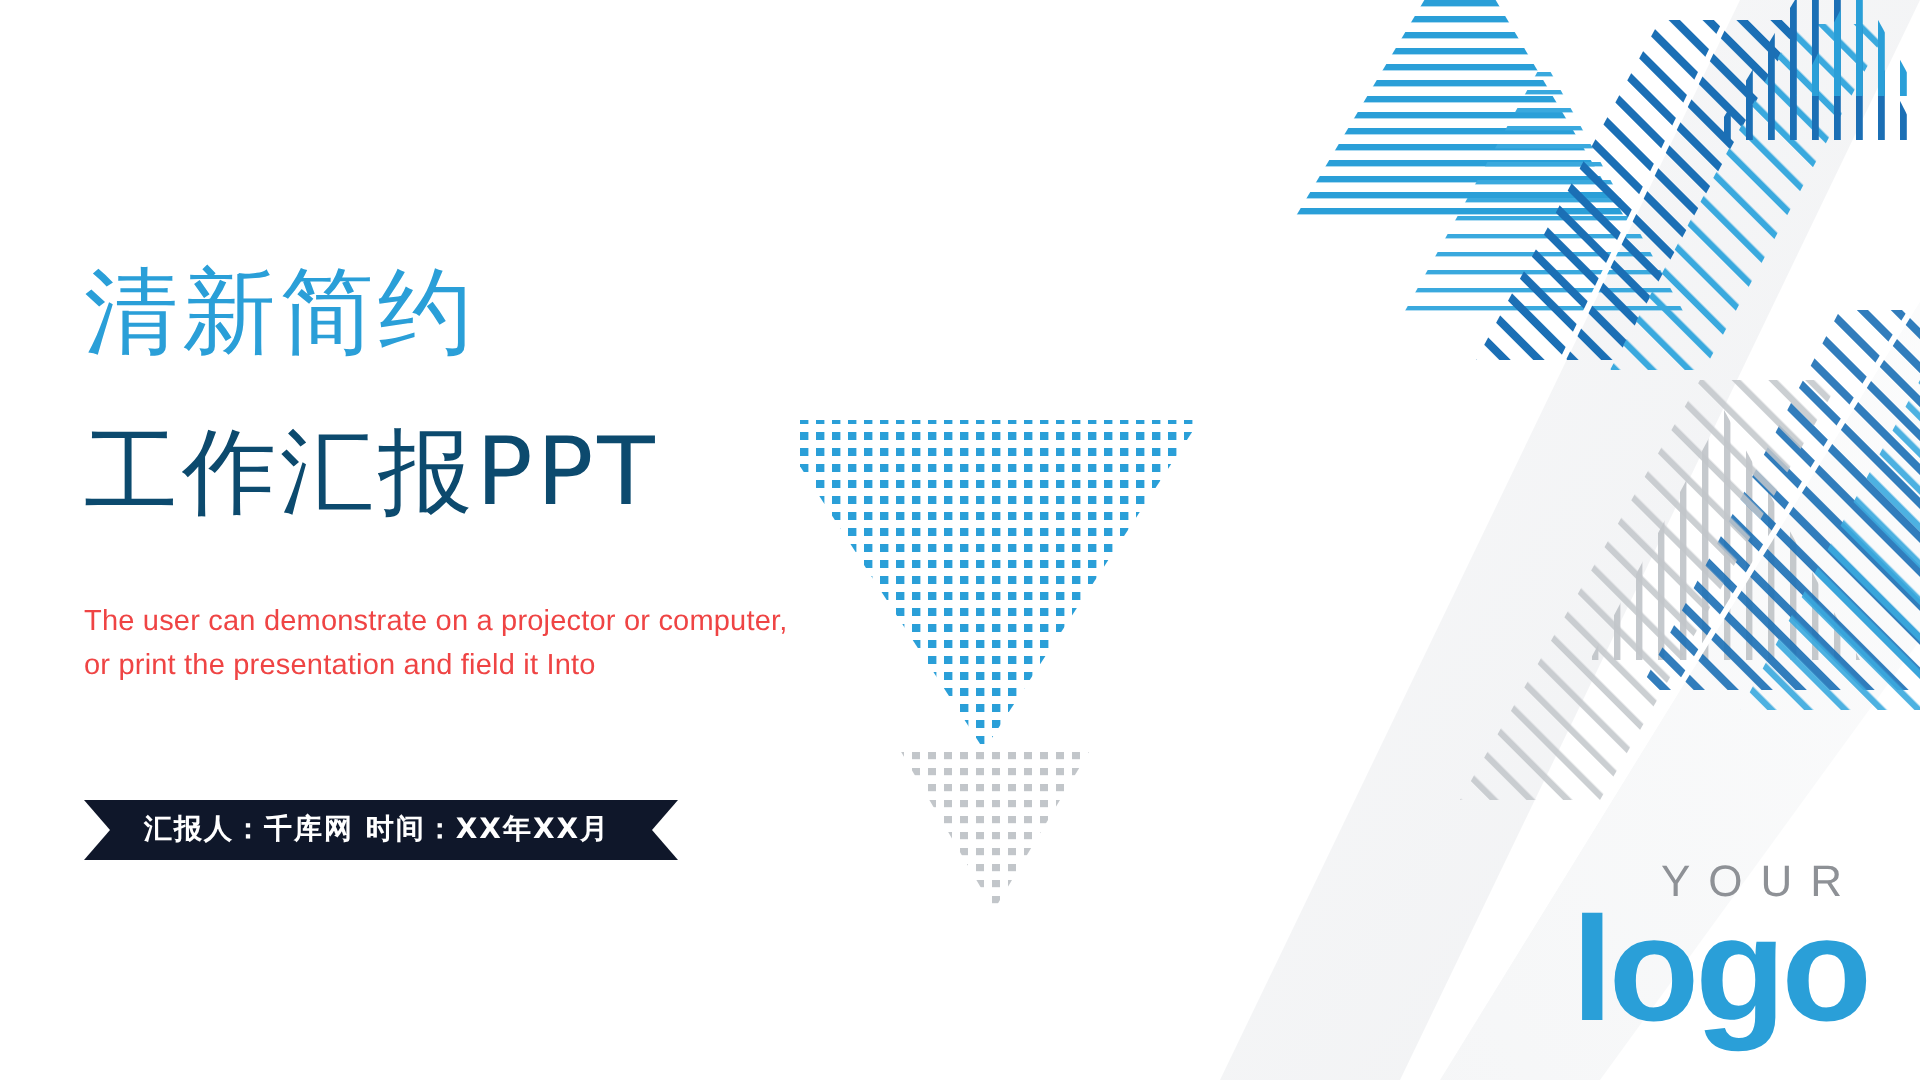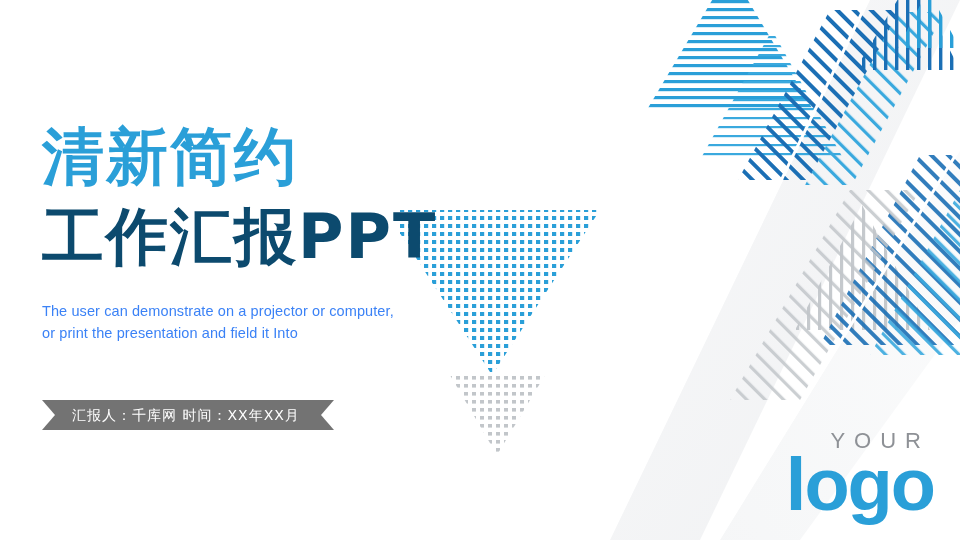--- a/index.html
+++ b/index.html
@@ -33,63 +33,64 @@
 
   
   #text-block {
     position: absolute;
     left: 42px;
     top: 128px;
     width: 470px;
   }
   .title-line {
     font-family: "DejaVu Sans", "Liberation Sans", sans-serif;
-    font-weight: bold;
-    font-size: 62px;
+    font-weight: normal;
+    font-size: 47px;
     line-height: 58px;
     letter-spacing: 2px;
     color: #2a9fd8;
     white-space: nowrap;
   }
   .title-line.second {
     color: #0c4a6e;
     margin-top: 22px;
   }
   #subtitle {
     margin-top: 34px;
     font-family: "Liberation Sans", sans-serif;
     font-size: 14.5px;
     line-height: 22px;
-    color: #3b82f6;
+    color: #ef4444;
     letter-spacing: 0.1px;
     width: 450px;
   }
   #subtitle div {
     white-space: nowrap;
   }
 
   
   #ribbon-wrap {
     position: absolute;
     left: 42px;
     top: 400px;
     height: 30px;
   }
   #ribbon {
     position: relative;
     display: inline-block;
     height: 30px;
     line-height: 30px;
-    background: #737373;
+    background: #0f172a;
     color: #ffffff;
     font-family: "DejaVu Sans", "Liberation Sans", sans-serif;
     font-size: 14px;
     letter-spacing: 1px;
     padding: 0 34px 0 30px;
     white-space: nowrap;
+    font-weight: bold;
   }
   #ribbon::before {
     content: "";
     position: absolute;
     left: 0; top: 0;
     border-left: 13px solid #ffffff;
     border-top: 15px solid transparent;
     border-bottom: 15px solid transparent;
   }
   #ribbon::after {

